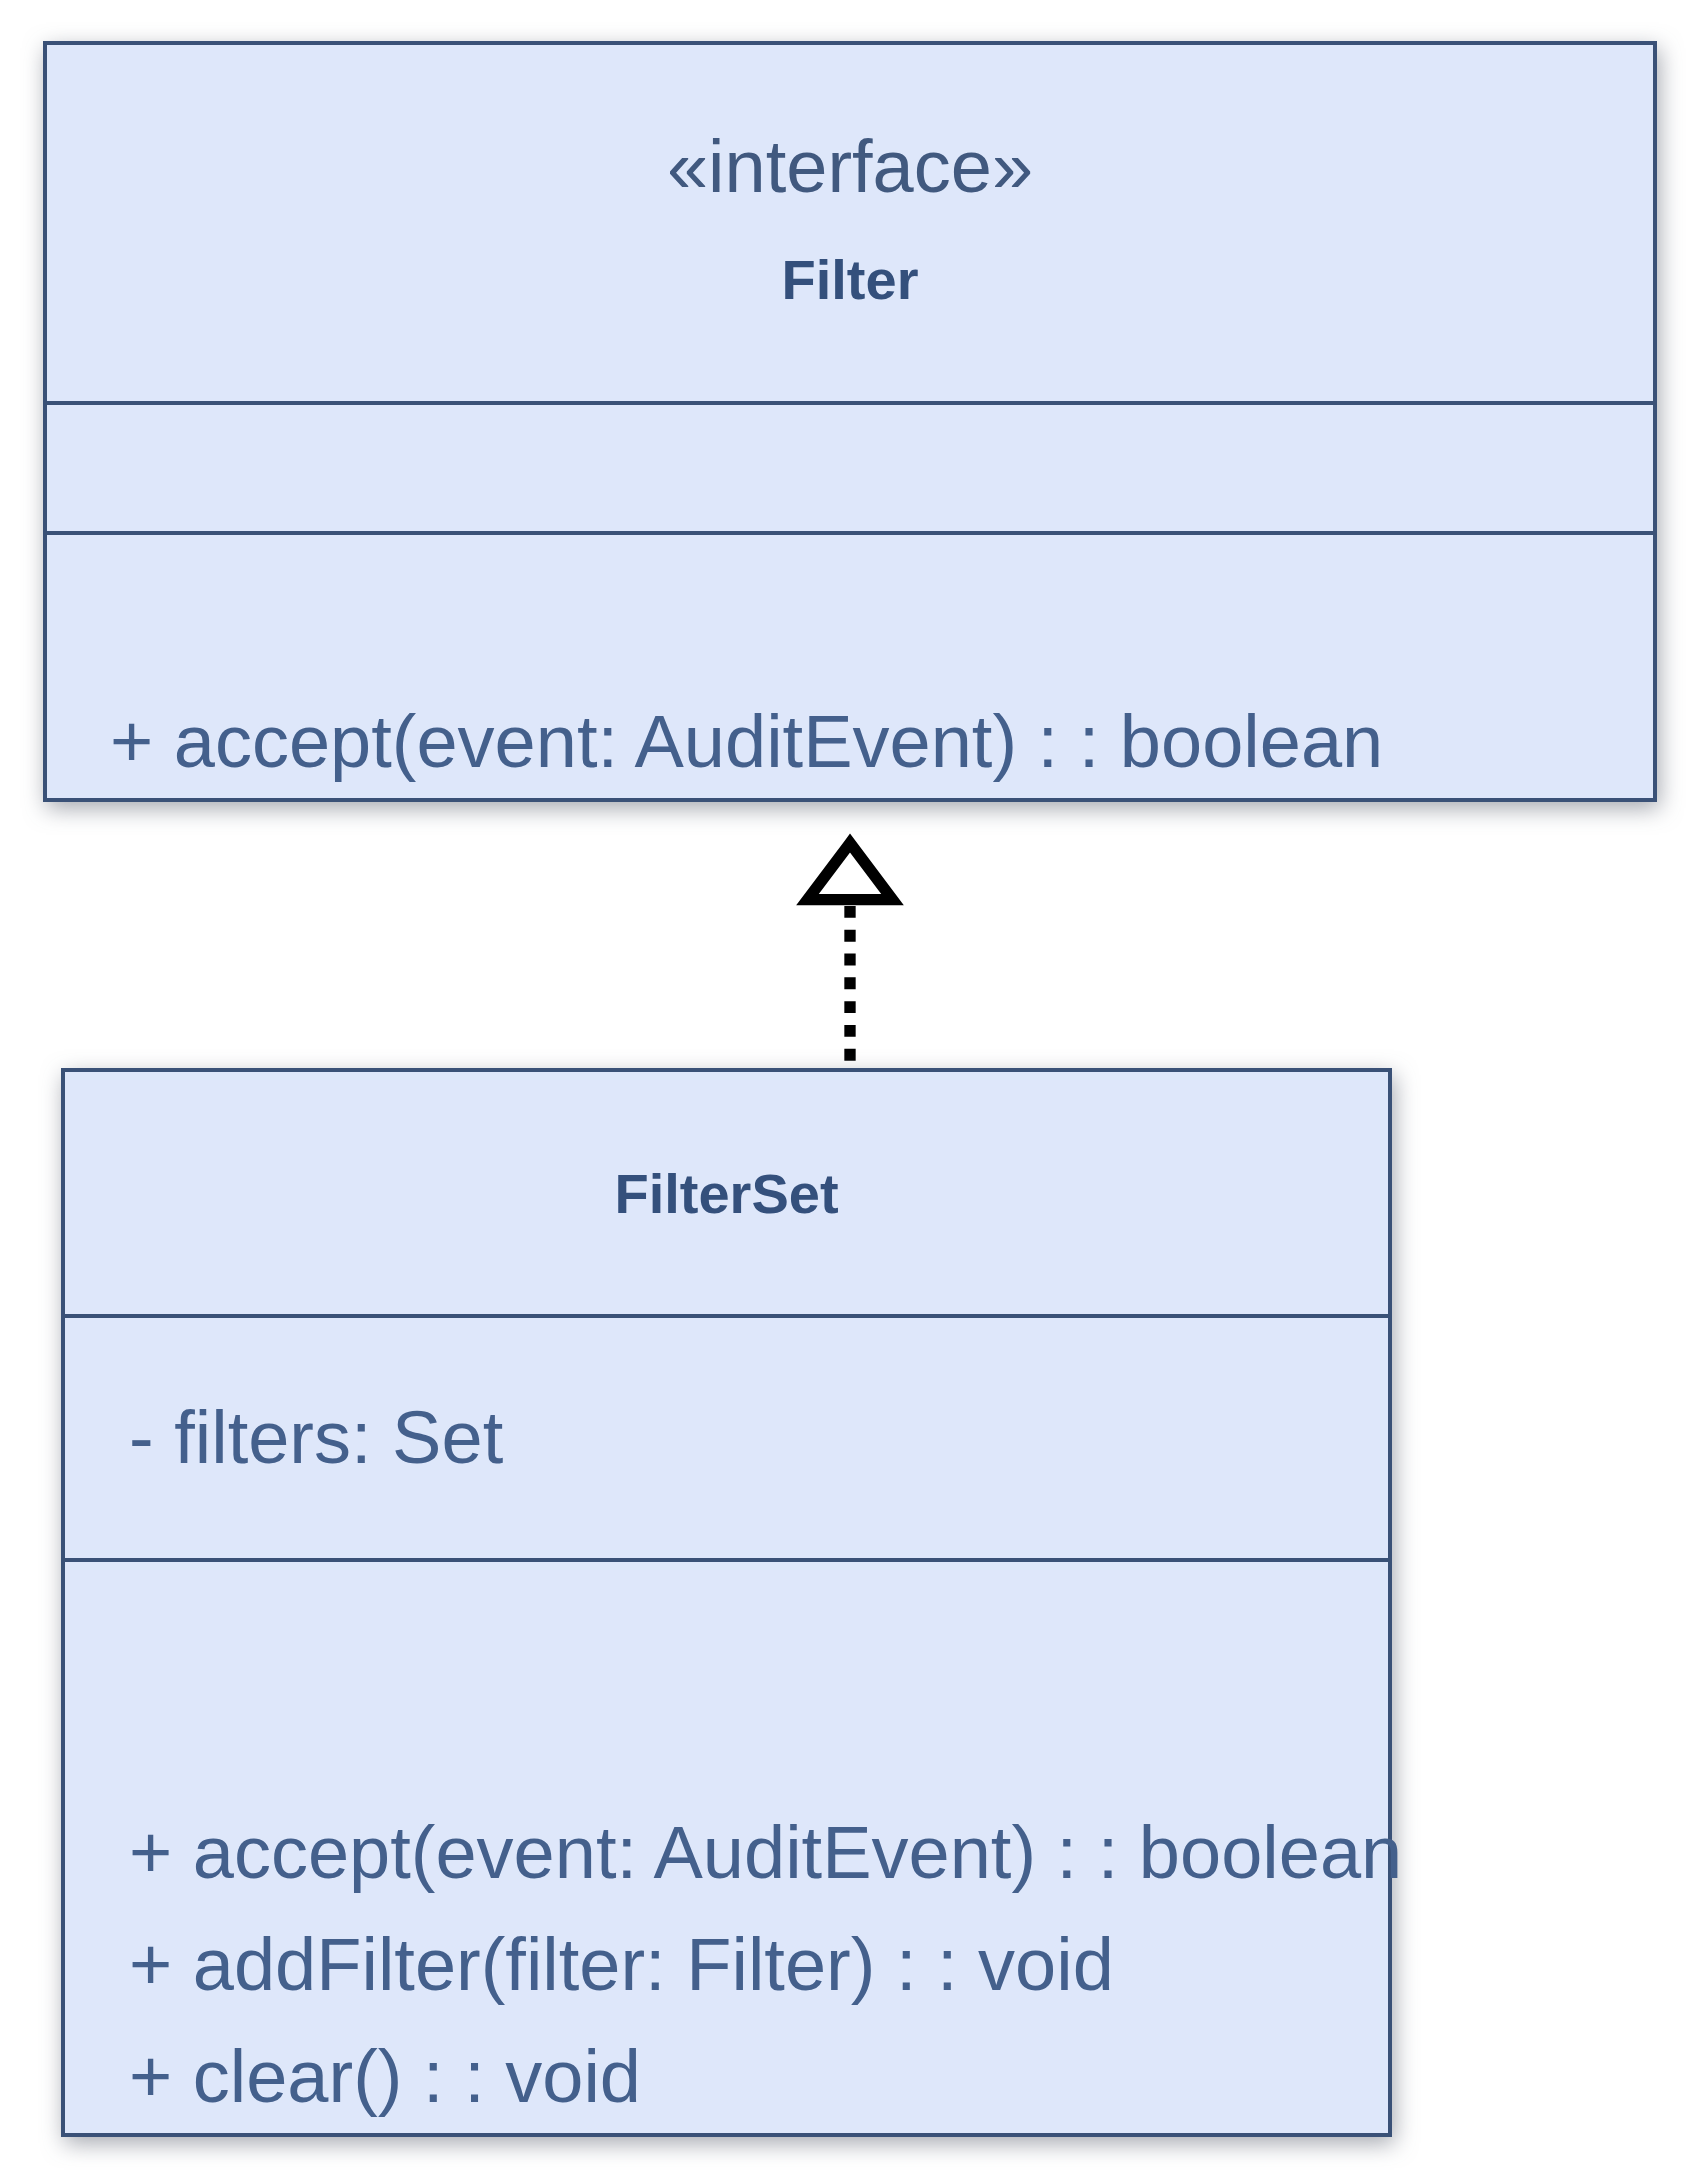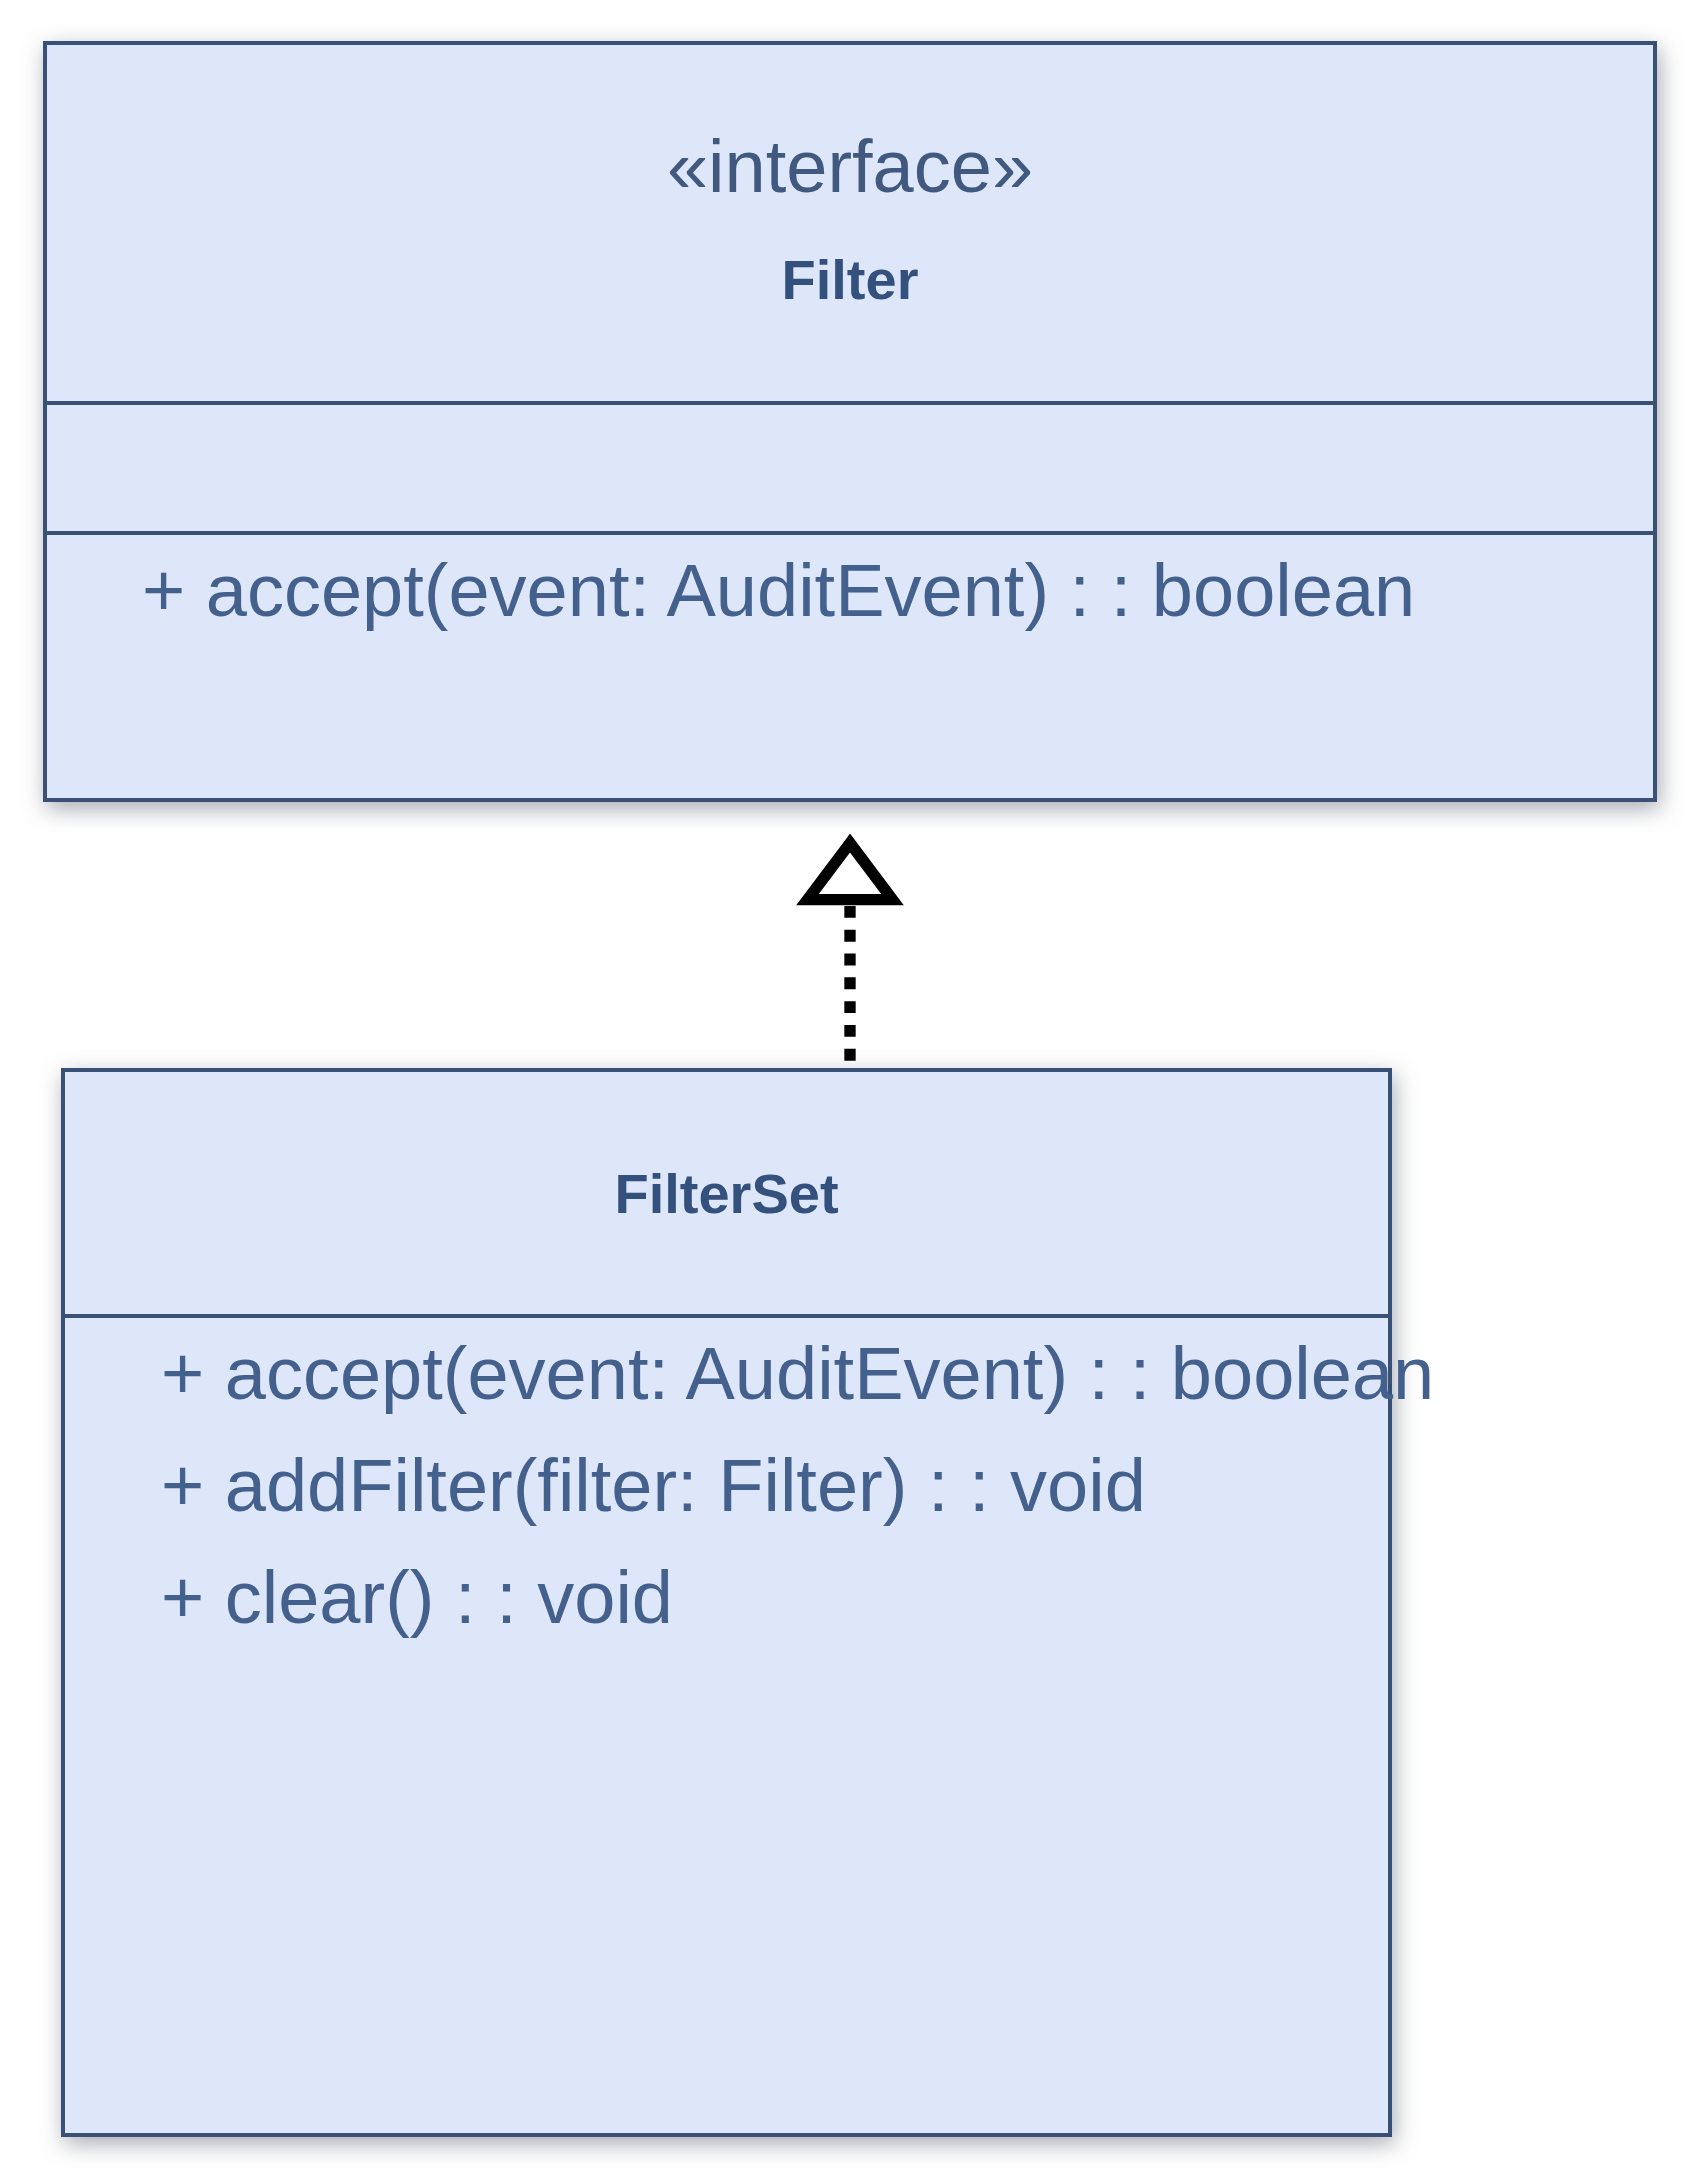--- a/index.html
+++ b/index.html
@@ -52,22 +52,21 @@
   }
   #filter-box .header-sec { height: 356px; }
   #filter-box .attrs-sec  { height: 130px; }
   #filter-box .methods-sec { flex: 1; }
   #filterset-box .header-sec { height: 242px; }
   #filterset-box .attrs-sec  { height: 244px; display: flex; flex-direction: column; justify-content: center; }
   #filterset-box .methods-sec { flex: 1; }
   .methods-sec {
     display: flex;
     flex-direction: column;
-    justify-content: flex-start;
-    padding-left: 32px;
+    justify-content: flex-end;
   }
   .stereotype {
     font-size: 74px;
     line-height: 113px;
     color: #41597f;
     font-weight: 400;
   }
   .class-title {
     font-size: 56px;
     line-height: 113px;
@@ -108,20 +107,23 @@
 
   <svg id="realization-arrow" viewBox="0 0 240 448">
     <polygon points="120,52 45,152 195,152" fill="#ffffff" stroke="#000000" stroke-width="20" stroke-linejoin="miter"></polygon>
     <line x1="120" y1="163" x2="120" y2="448" stroke="#000000" stroke-width="20" stroke-dasharray="21 21"></line>
   </svg>
 
   <div class="uml-box" id="filterset-box">
     <div class="sec header-sec">
       <div class="class-title">FilterSet</div>
     </div>
+    <div class="sec attrs-sec">
+      <div class="member-line">- filters: Set</div>
+    </div>
     <div class="sec methods-sec">
       <div class="member-line">+ accept(event: AuditEvent) : : boolean</div>
       <div class="member-line">+ addFilter(filter: Filter) : : void</div>
       <div class="member-line">+ clear() : : void</div>
     </div>
   </div>
 
 </div>
 
 

